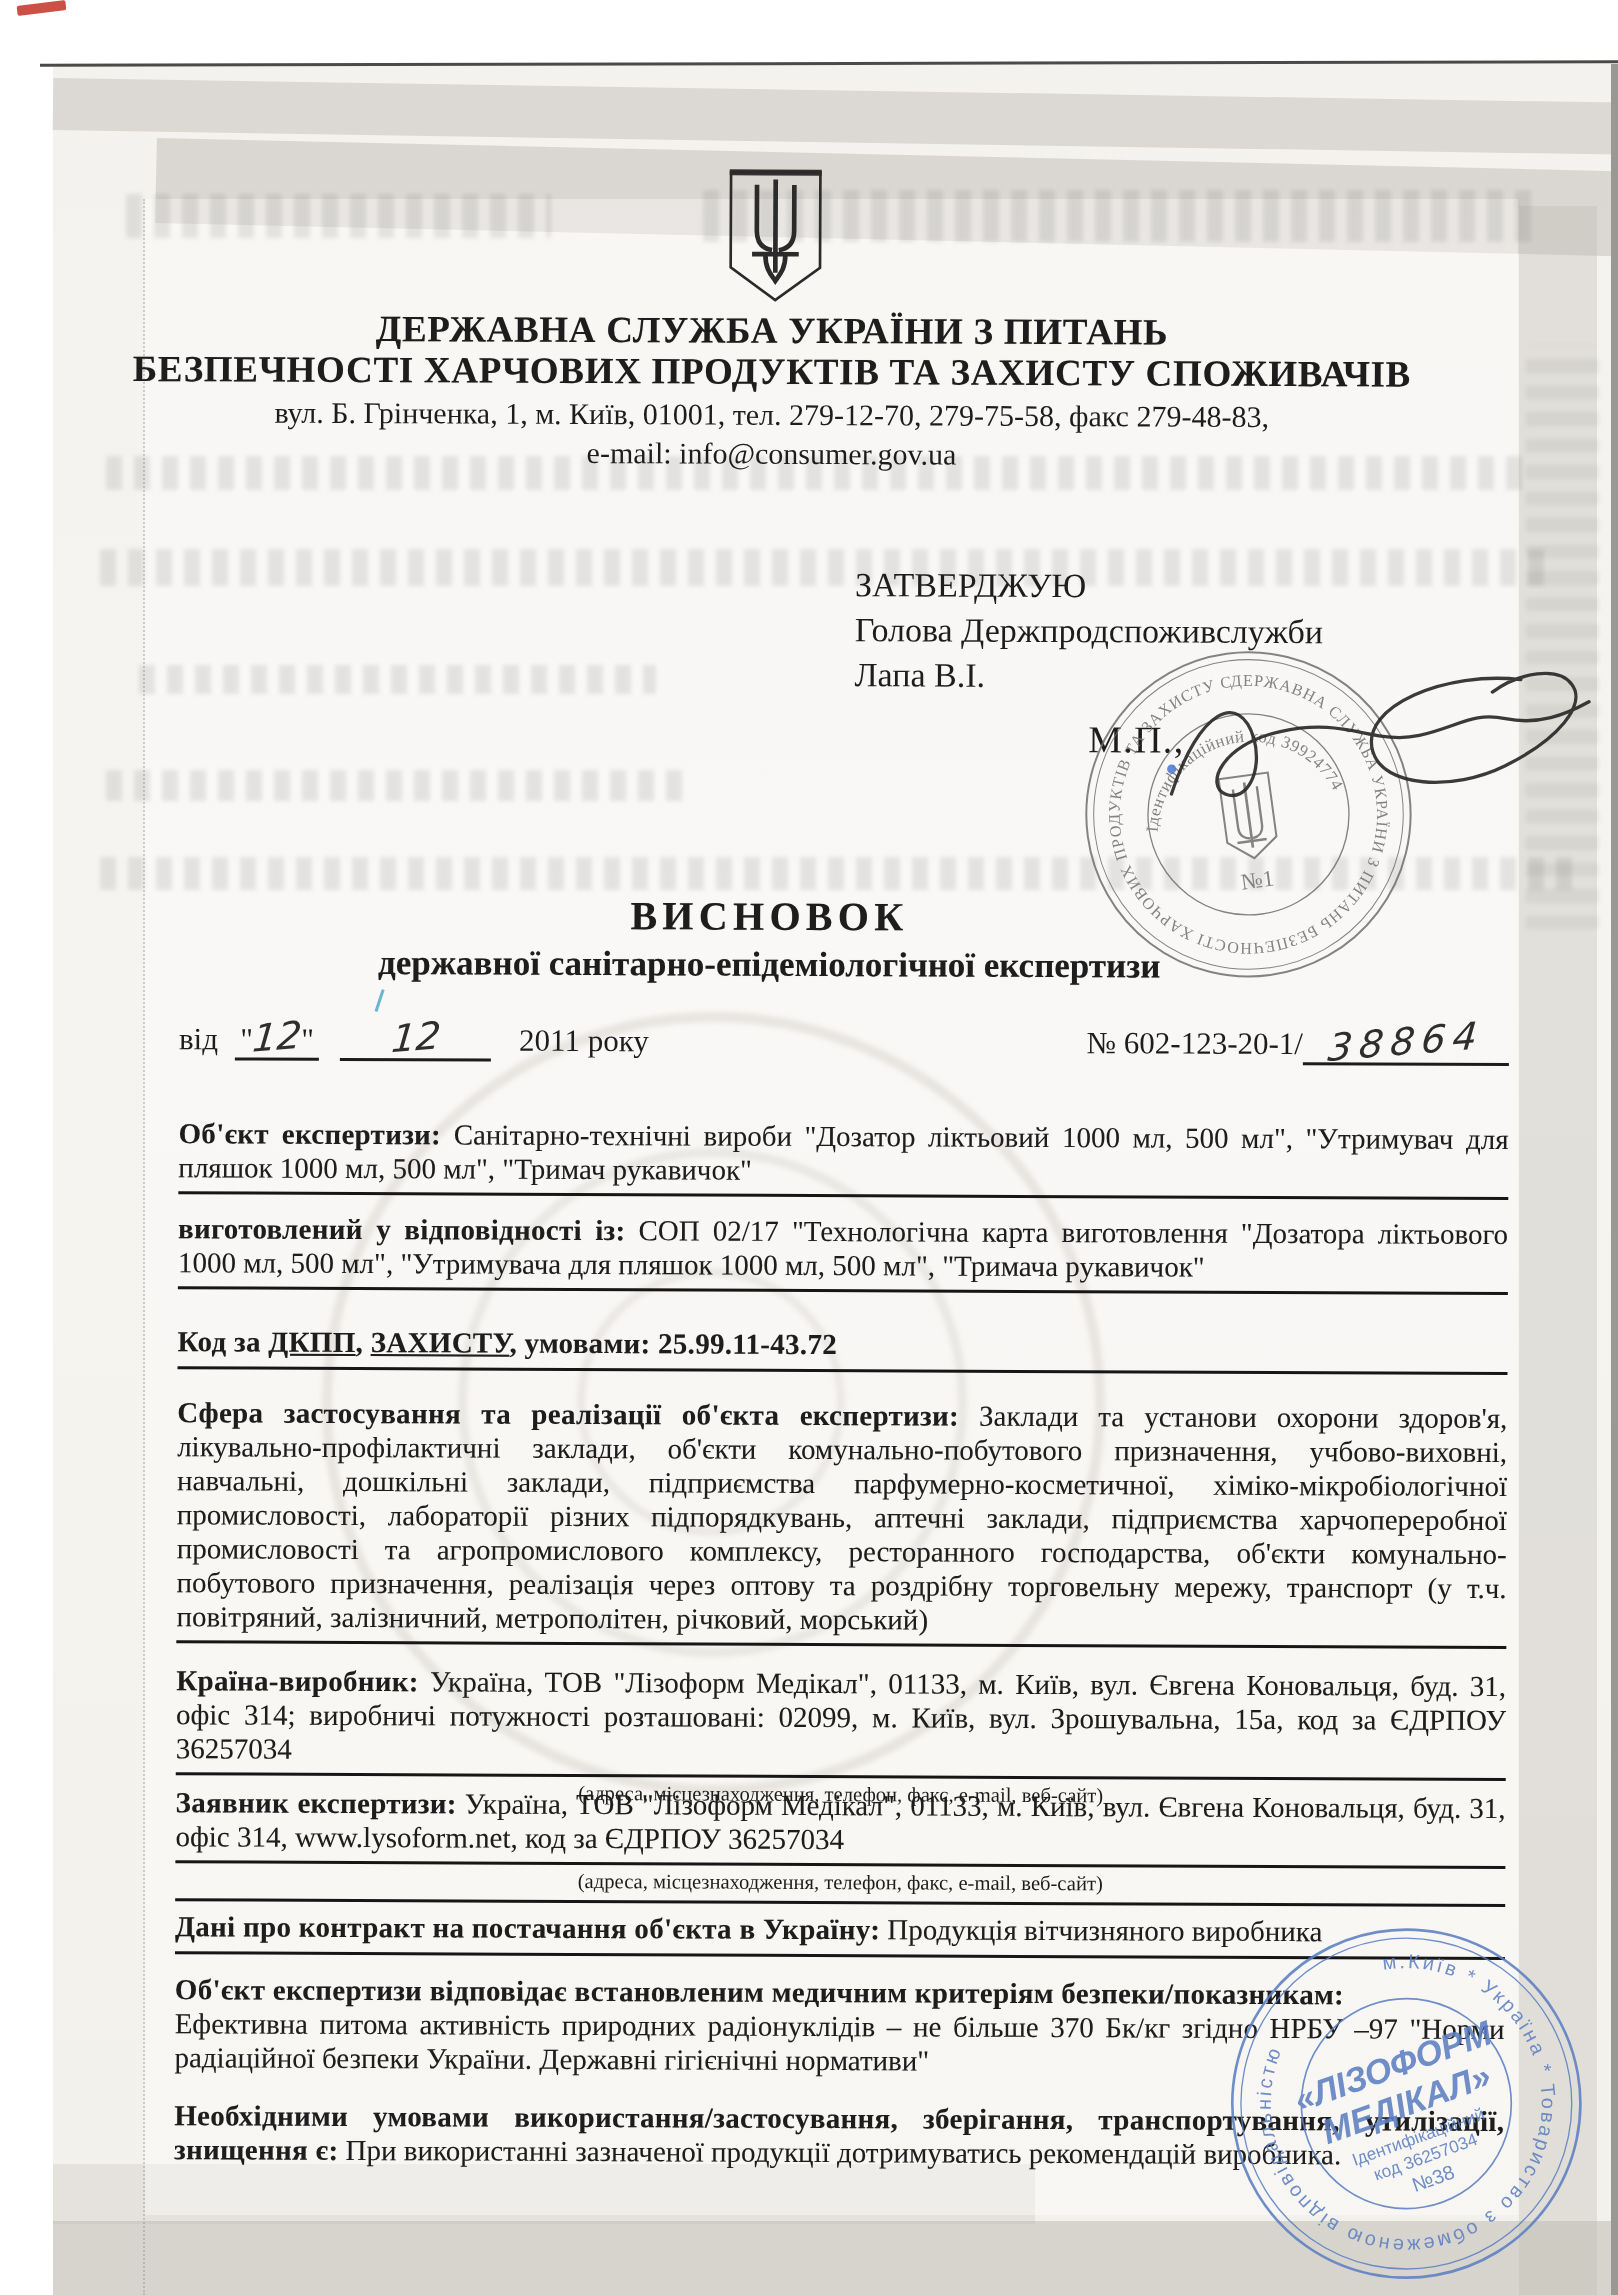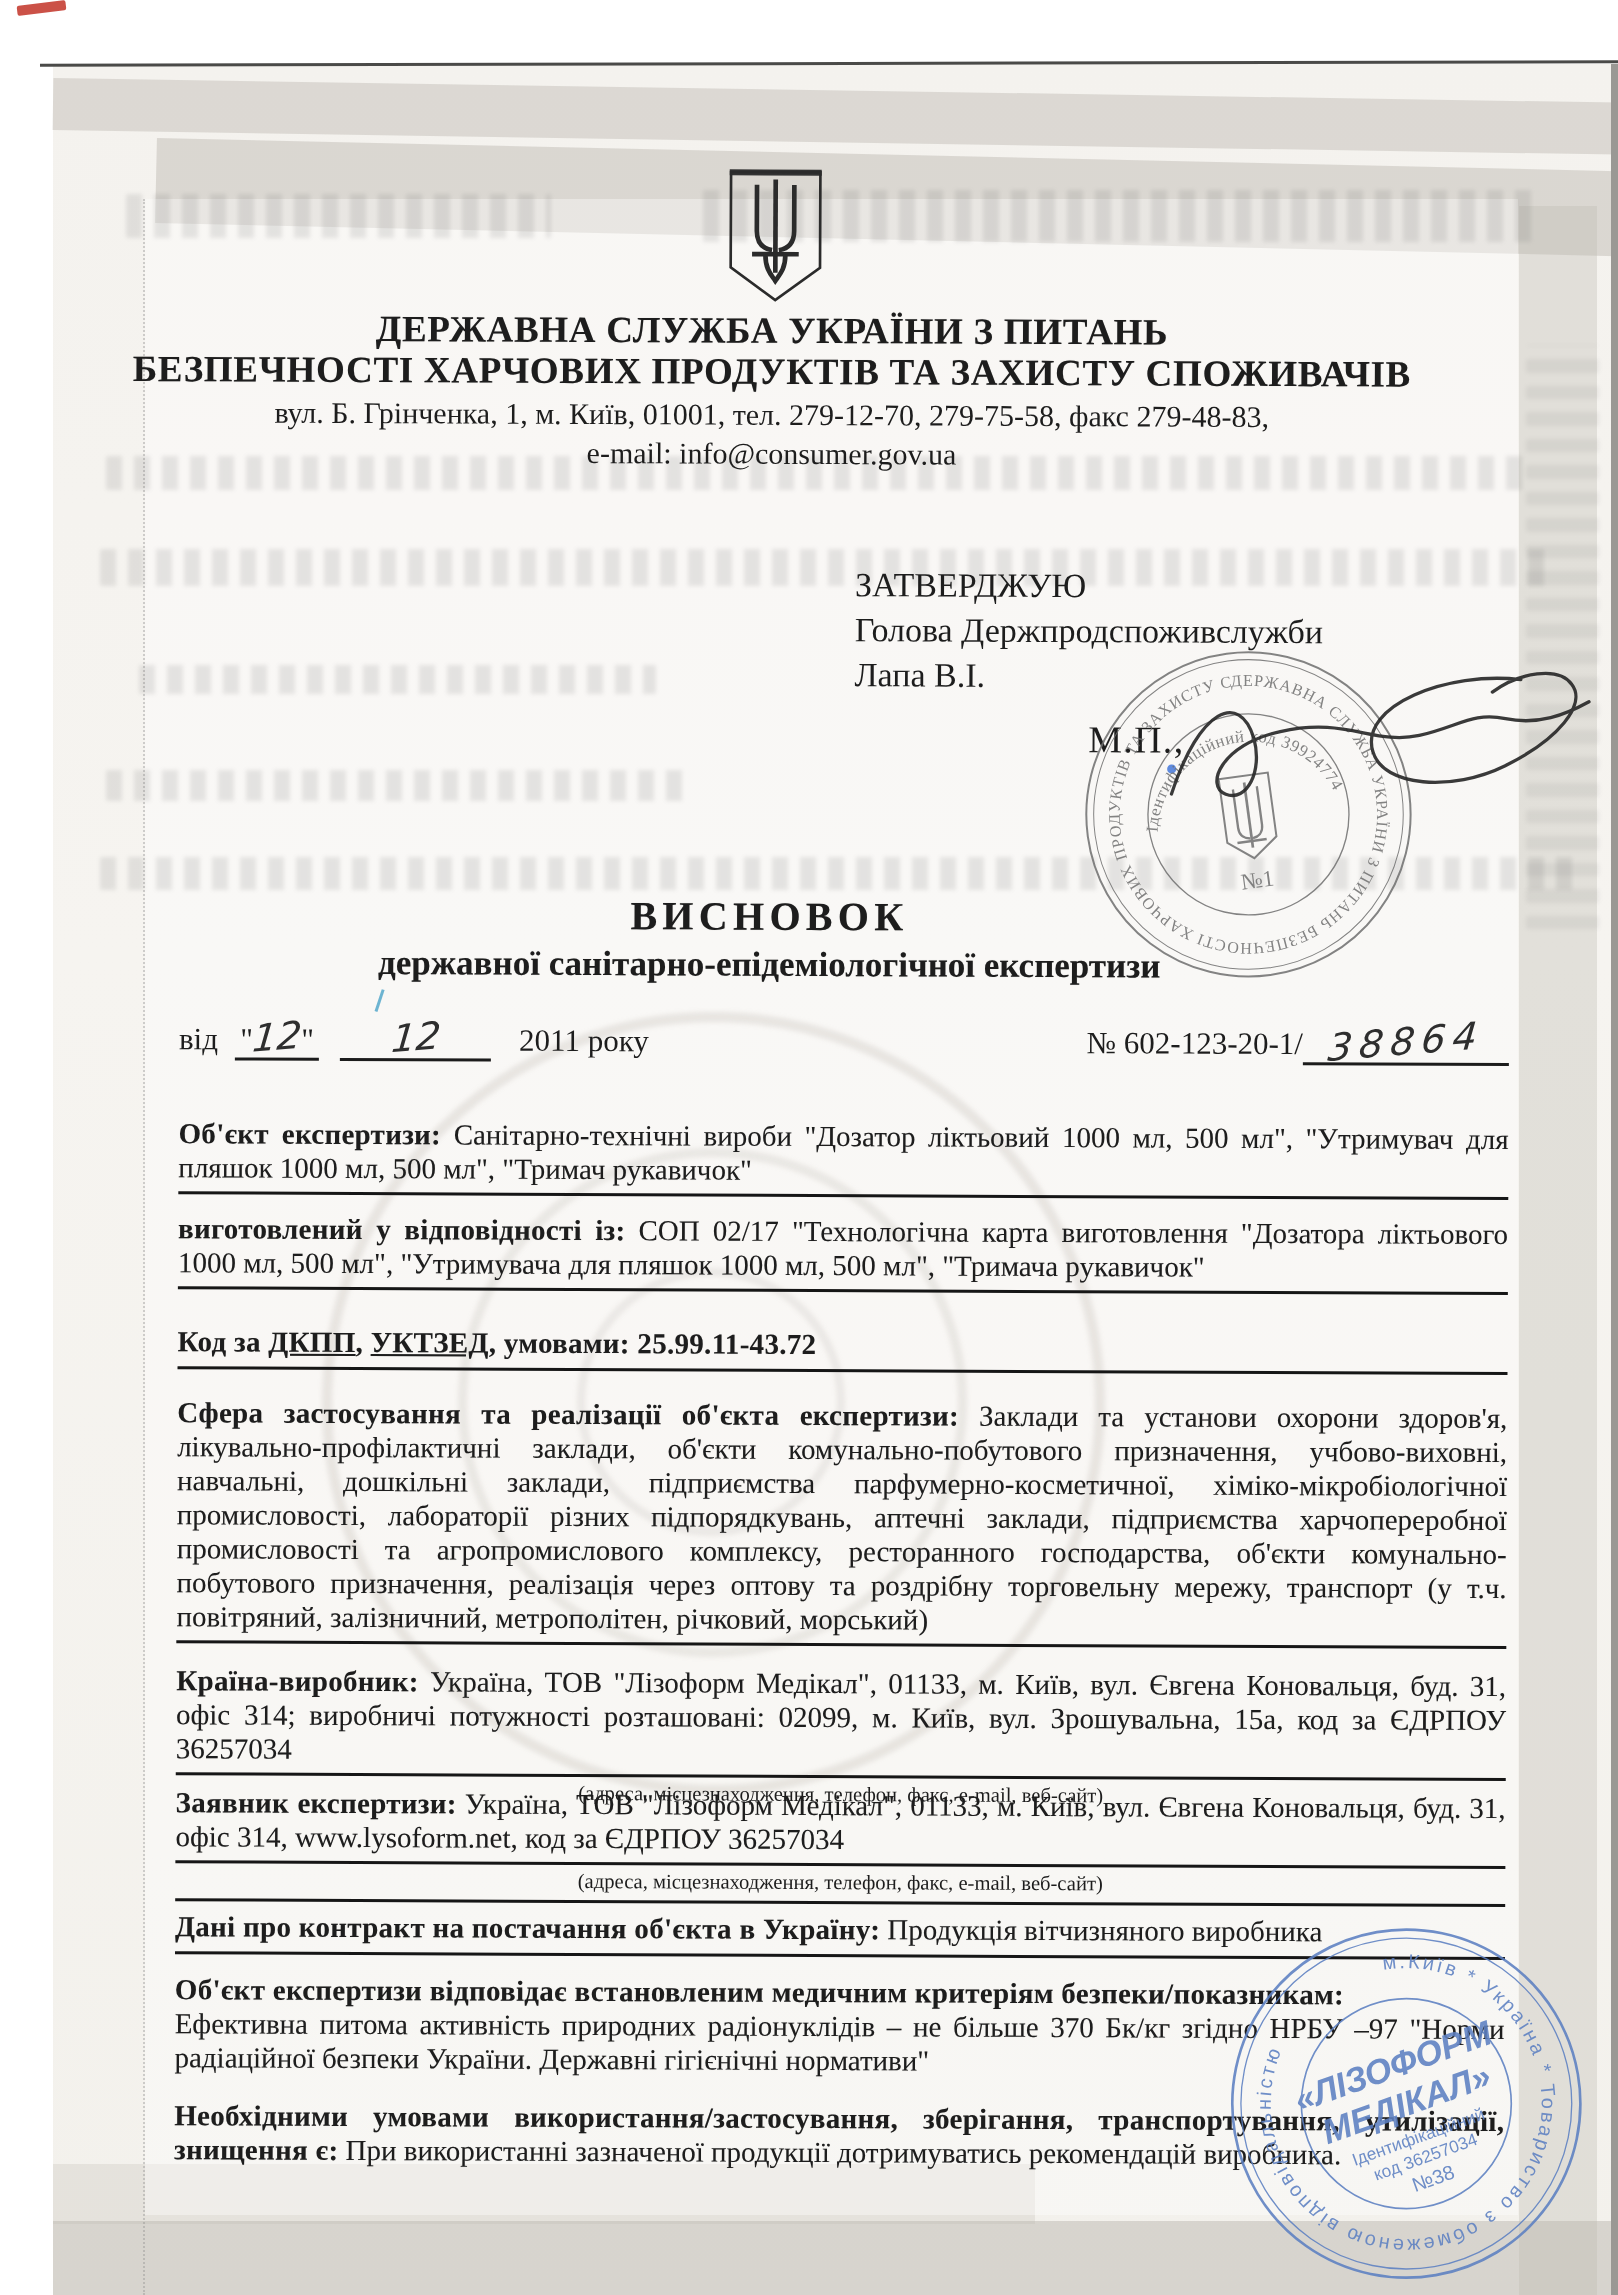--- a/index.html
+++ b/index.html
@@ -171,21 +171,21 @@
     <p class="para"><b>Об'єкт експертизи:</b> <span>Санітарно-технічні вироби "Дозатор ліктьовий 1000 мл, 500 мл",  "Утримувач для пляшок 1000 мл, 500 мл", "Тримач рукавичок"</span></p>
     <div class="rule"></div>
   </div>
 
   <div class="sec" style="top:1215px;">
     <p class="para"><b>виготовлений у відповідності із:</b> <span>СОП 02/17 "Технологічна карта виготовлення  "Дозатора ліктьового 1000 мл, 500 мл",  "Утримувача для пляшок 1000 мл, 500 мл", "Тримача рукавичок"</span></p>
     <div class="rule"></div>
   </div>
 
   <div class="sec" style="top:1328px;">
-    <p class="para" style="text-align:left;"><b><span>Код за </span><span class="u">ДКПП</span><span>, </span><span class="u">УКТЗЕД</span><span>, умовами: </span><span>25.99.11-43.72</span></b></p>
+    <p class="para" style="text-align:left;"><b><span>Код за </span><span class="u">ДКПП</span><span>, </span><span class="u">ЗАХИСТУ</span><span>, умовами: </span><span>25.99.11-43.72</span></b></p>
     <div class="rule"></div>
   </div>
 
   <div class="sec" style="top:1399px;">
     <p class="para"><b>Сфера застосування та реалізації об'єкта експертизи:</b> <span>Заклади та установи охорони здоров'я, лікувально-профілактичні заклади, об'єкти комунально-побутового призначення, учбово-виховні, навчальні, дошкільні заклади, підприємства парфумерно-косметичної, хіміко-мікробіологічної промисловості, лабораторії різних підпорядкувань, аптечні заклади, підприємства харчопереробної промисловості та агропромислового комплексу, ресторанного господарства, об'єкти комунально-побутового призначення, реалізація через оптову та роздрібну торговельну мережу, транспорт (у т.ч. повітряний, залізничний, метрополітен, річковий, морський)</span></p>
     <div class="rule"></div>
   </div>
 
   <div class="sec" style="top:1667px;">
     <p class="para"><b>Країна-виробник:</b> <span>Україна, ТОВ "Лізоформ Медікал", 01133, м. Київ, вул. Євгена Коновальця, буд. 31, офіс 314; виробничі потужності розташовані: 02099, м. Київ, вул. Зрошувальна, 15а, код за ЄДРПОУ 36257034</span></p>

